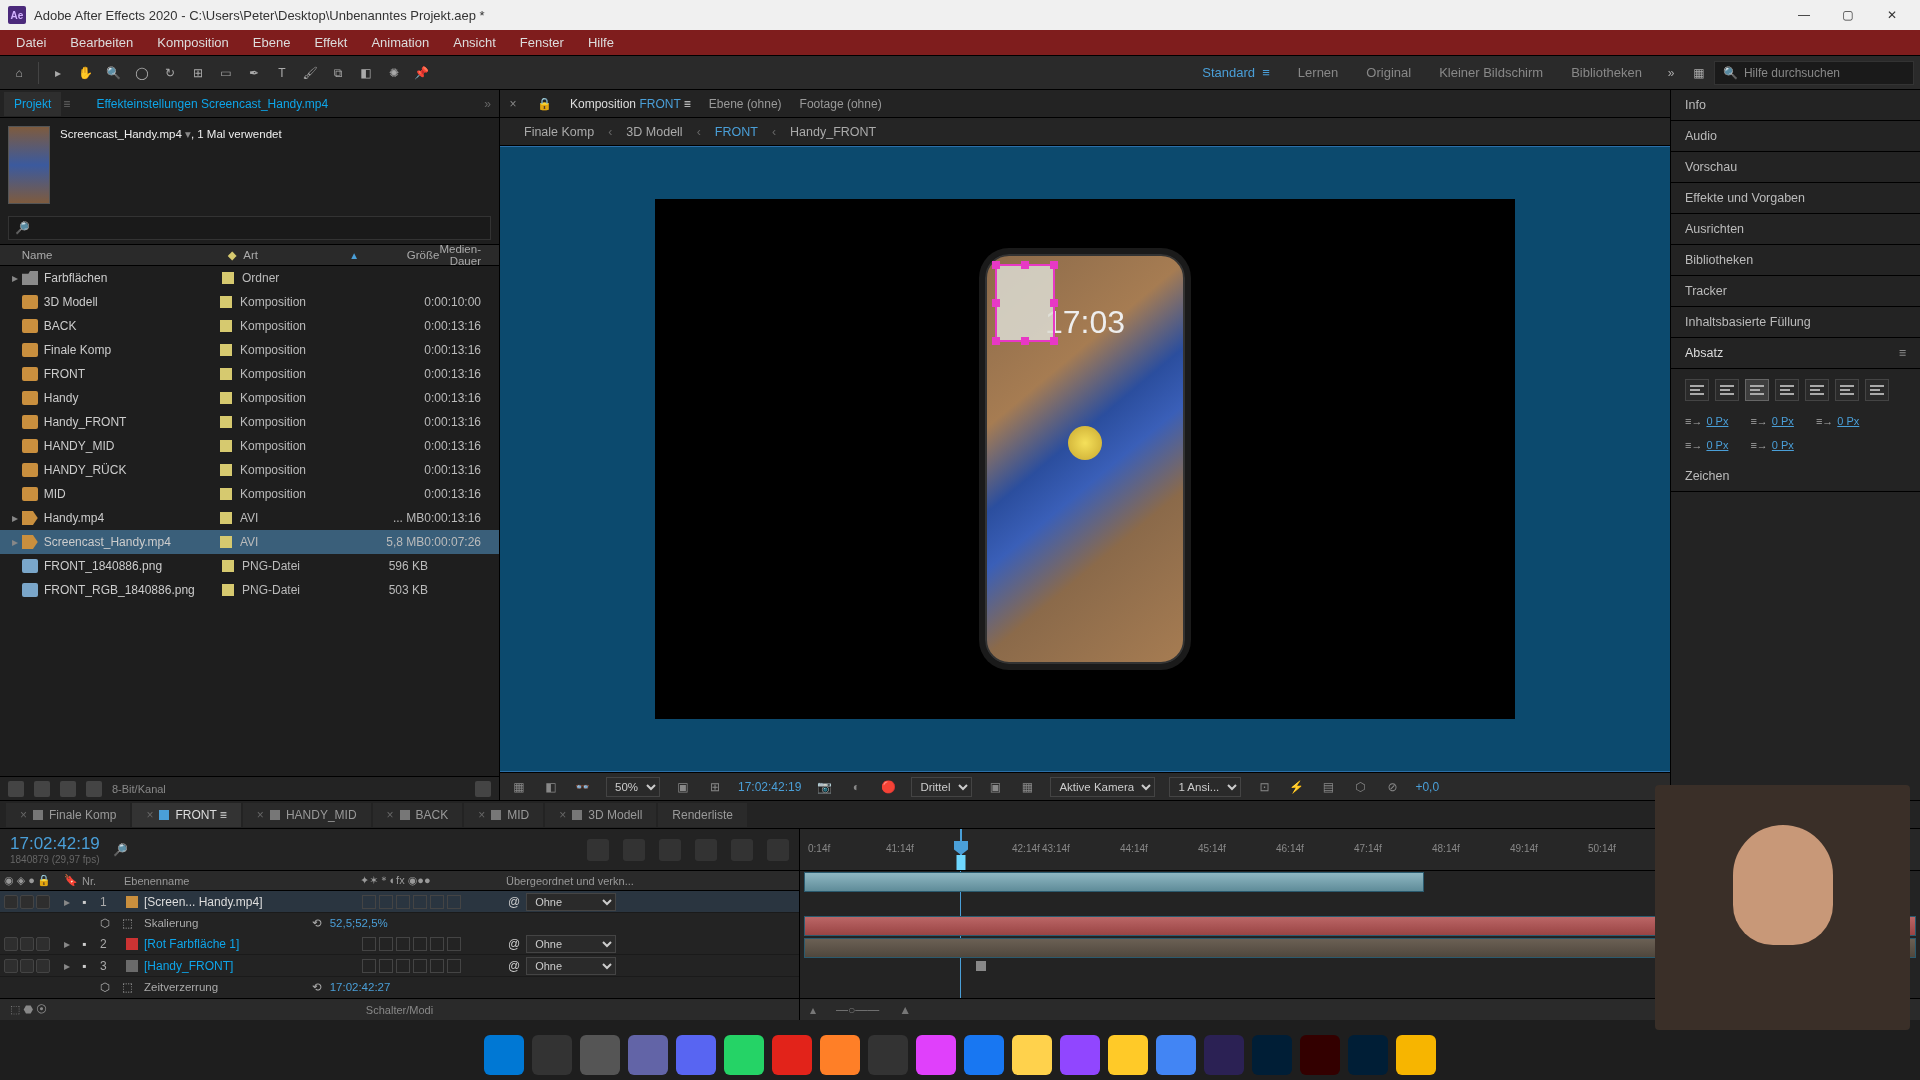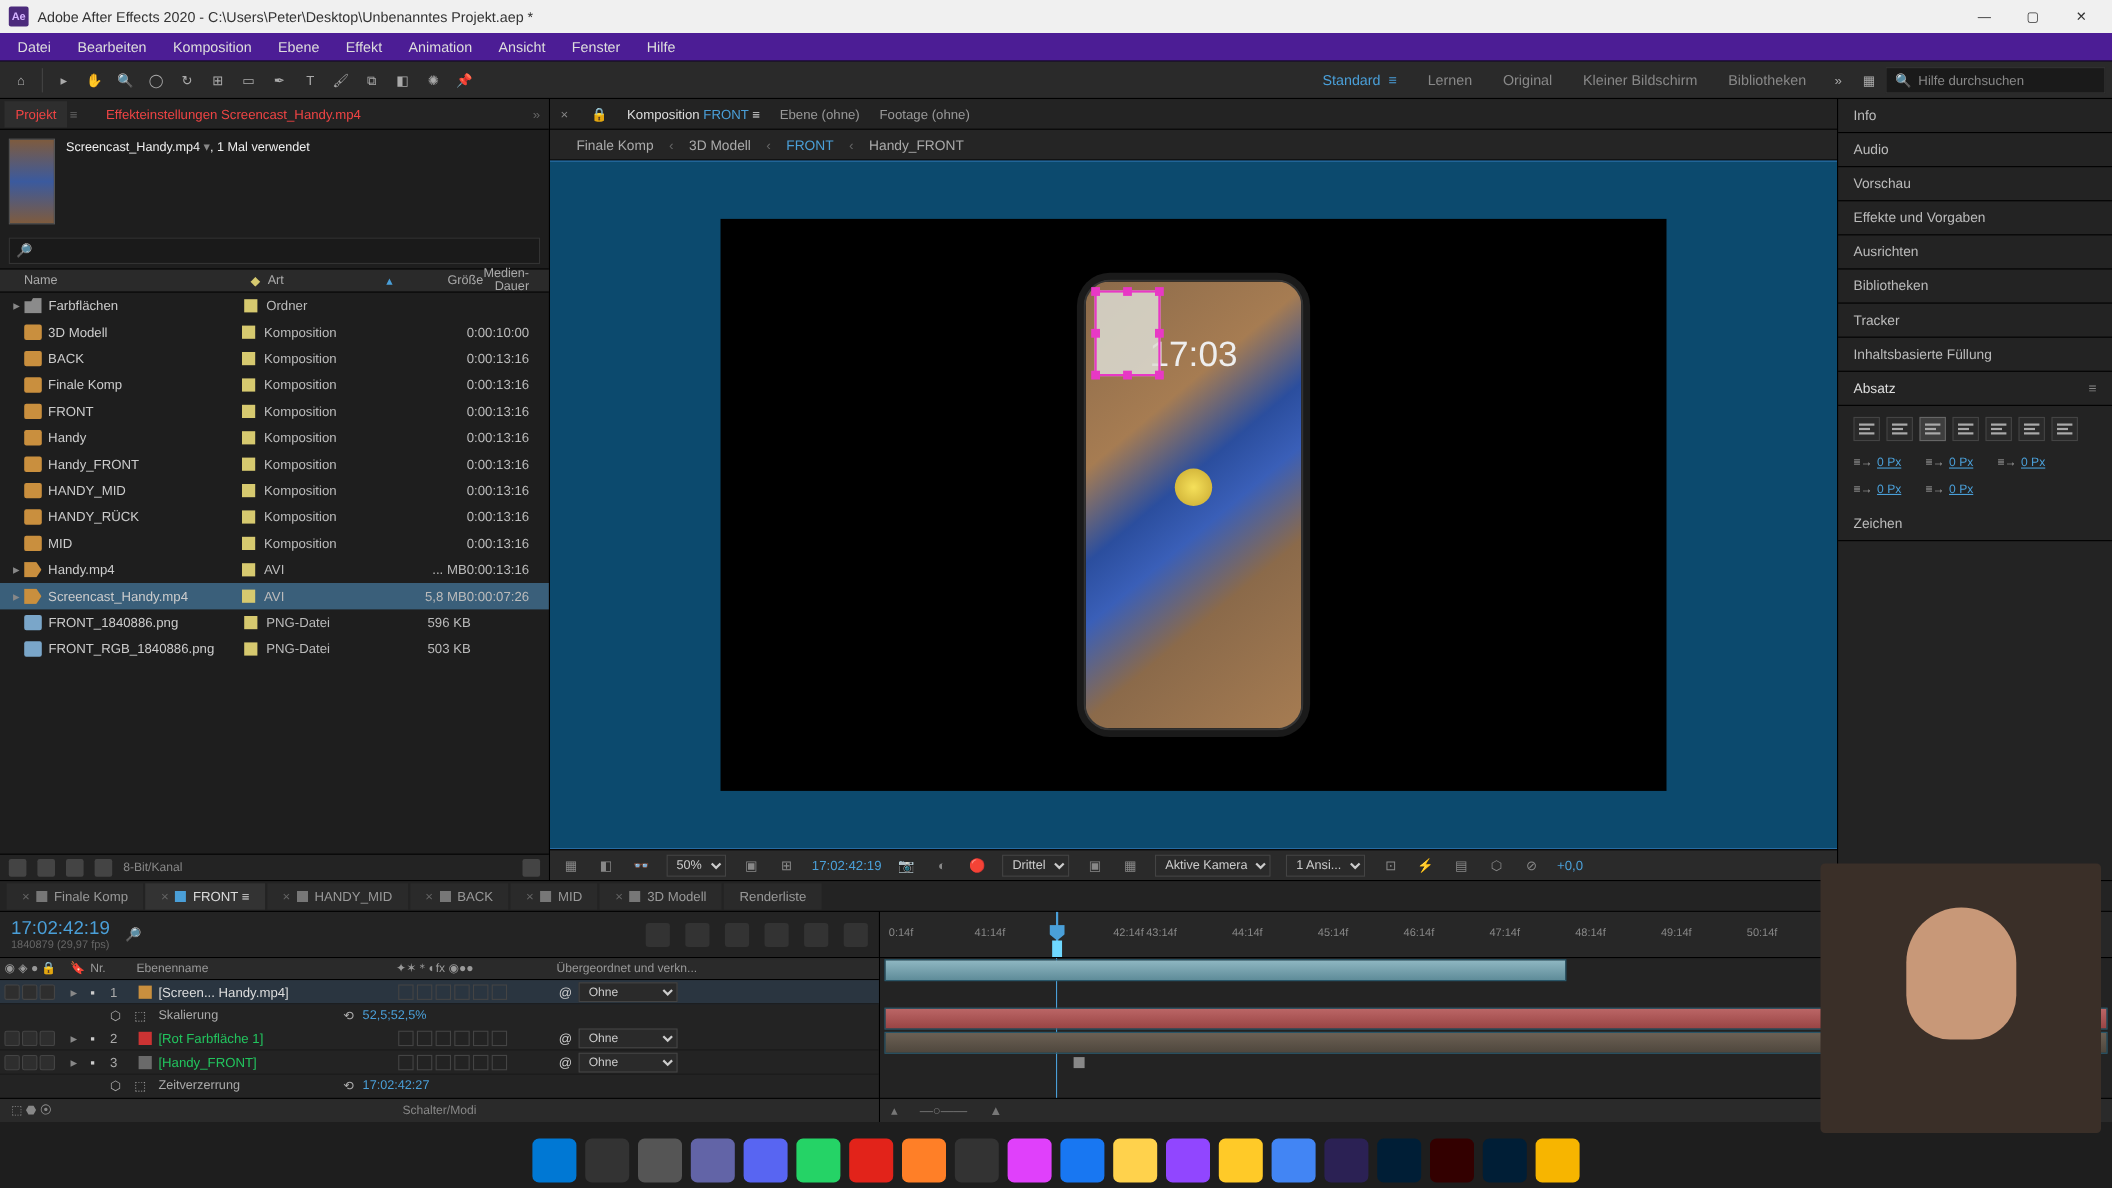--- a/index.html
+++ b/index.html
@@ -2,33 +2,33 @@
 <html><head>
 <meta charset="utf-8">
 <style>
 * { margin:0; padding:0; box-sizing:border-box; font-family:"Segoe UI",Arial,sans-serif; }
 body { background:#1e1e1e; color:#ccc; width:1920px; height:1080px; overflow:hidden; position:relative; font-size:12px; }
 .titlebar { height:30px; background:#f0f0f0; color:#333; display:flex; align-items:center; padding:0 8px; }
 .titlebar .ae-icon { width:18px; height:18px; background:#4b2a7b; margin-right:8px; display:flex; align-items:center; justify-content:center; color:#d4b3ff; font-weight:bold; font-size:10px; border-radius:2px; }
 .titlebar .title-text { flex:1; font-size:13px; }
 .titlebar .winbtns { display:flex; gap:4px; }
 .titlebar .winbtn { width:40px; height:30px; display:flex; align-items:center; justify-content:center; color:#333; }
-.menubar { height:26px; background:#4c1d95; display:flex; align-items:center; padding:0 6px; gap:4px; border-bottom:1px solid #000; }
+.menubar { height:26px; background:#7f1d1d; display:flex; align-items:center; padding:0 6px; gap:4px; border-bottom:1px solid #000; }
 .menubar .menu-item { padding:4px 10px; font-size:13px; color:#ddd; }
 .toolbar { height:34px; background:#2a2a2a; display:flex; align-items:center; padding:0 6px; gap:2px; border-bottom:1px solid #000; }
 .toolbar .tool { width:26px; height:26px; display:flex; align-items:center; justify-content:center; color:#aaa; border-radius:3px; }
 .toolbar .divider { width:1px; height:22px; background:#444; margin:0 4px; }
 .toolbar .spacer { flex:1; }
 .toolbar .ws { padding:4px 14px; color:#888; font-size:13px; }
 .toolbar .ws.active { color:#4a9fd8; }
 .toolbar .search { background:#1a1a1a; border:1px solid #333; padding:4px 8px; width:200px; display:flex; align-items:center; gap:6px; color:#888; }
 .main { display:flex; height:710px; }
 .proj-col { width:500px; display:flex; flex-direction:column; border-right:1px solid #000; }
 .proj-tabs { height:28px; display:flex; align-items:center; background:#232323; gap:2px; padding-left:4px; border-bottom:1px solid #000; }
-.proj-tabs .tab { padding:5px 10px; color:#ef4444; font-size:12px; }
+.proj-tabs .tab { padding:5px 10px; color:#0ea5e9; font-size:12px; }
 .proj-tabs .tab.active { background:#2e2e2e; }
 .proj-header { display:flex; padding:8px; gap:10px; }
 .proj-thumb { width:42px; height:78px; background:linear-gradient(#7e5b3e,#3b5a9e,#7e5b3e); border:1px solid #555; }
 .proj-meta { font-size:11.5px; color:#bbb; line-height:1.45; }
 .proj-meta .name-row { color:#eee; }
 .proj-search { margin:4px 8px; background:#1a1a1a; border:1px solid #333; padding:4px 6px; display:flex; }
 .proj-table-head { display:flex; height:22px; align-items:center; padding:0 8px; background:#2a2a2a; border-top:1px solid #000; border-bottom:1px solid #000; font-size:11.5px; color:#aaa; }
 .proj-table-head .col-name { width:210px; }
 .proj-table-head .col-art { width:110px; }
 .proj-table-head .col-size { width:76px; text-align:right; }
@@ -94,21 +94,21 @@
 .tl-header-row .h-name { width:230px; }
 .tl-header-row .h-sw { width:140px; }
 .tl-header-row .h-parent { flex:1; }
 .layer-row { height:22px; display:flex; align-items:center; font-size:12px; padding:0 4px; gap:6px; border-bottom:1px solid #1a1a1a; }
 .layer-row.sel { background:#2a3540; }
 .layer-row .eyes { width:54px; display:flex; gap:2px; }
 .eye-ico,.lock-ico2 { width:14px; height:14px; border:1px solid #444; background:#2e2e2e; border-radius:2px; }
 .layer-row .tw { width:12px; color:#888; }
 .layer-row .nr { width:20px; color:#aaa; }
 .layer-row .color-box { width:12px; height:12px; }
-.layer-row .lname { width:212px; color:#22c55e; }
+.layer-row .lname { width:212px; color:#0ea5e9; }
 .layer-row .lname.br { color:#ddd; }
 .layer-row .switches { width:140px; display:flex; gap:3px; }
 .sw-box { width:14px; height:14px; border:1px solid #444; }
 .layer-row .parent { flex:1; display:flex; align-items:center; gap:6px; }
 .parent select { background:#2a2a2a; color:#ccc; border:1px solid #444; font-size:11px; padding:1px 4px; width:90px; }
 .prop-row { height:20px; display:flex; align-items:center; font-size:11.5px; padding-left:100px; gap:8px; color:#aaa; }
 .prop-row .pval { color:#4a9fd8; }
 .tl-footer { height:22px; display:flex; align-items:center; justify-content:center; font-size:11px; color:#888; border-top:1px solid #000; background:#2a2a2a; }
 .tl-right { flex:1; display:flex; flex-direction:column; position:relative; }
 .ruler { height:42px; border-bottom:1px solid #000; position:relative; background:#272727; }

